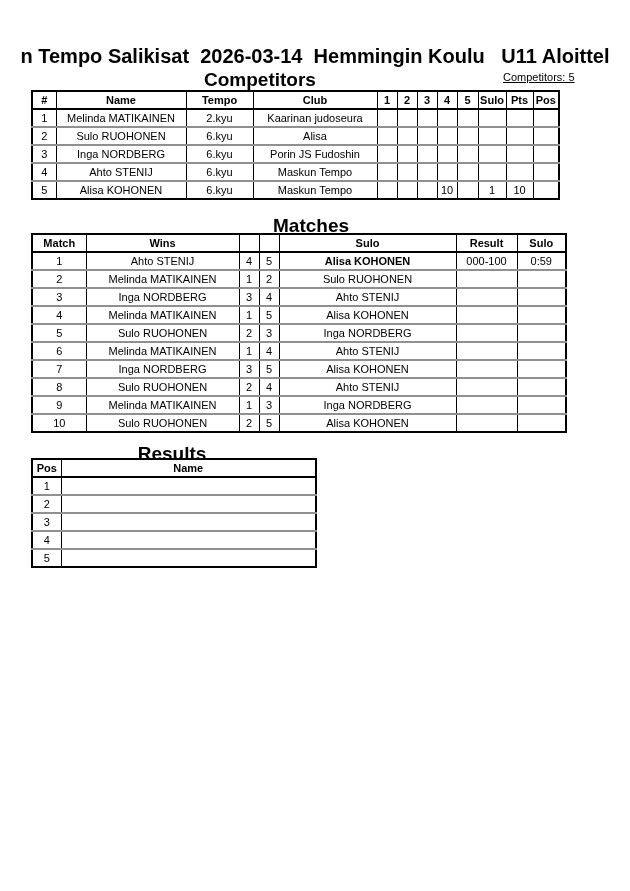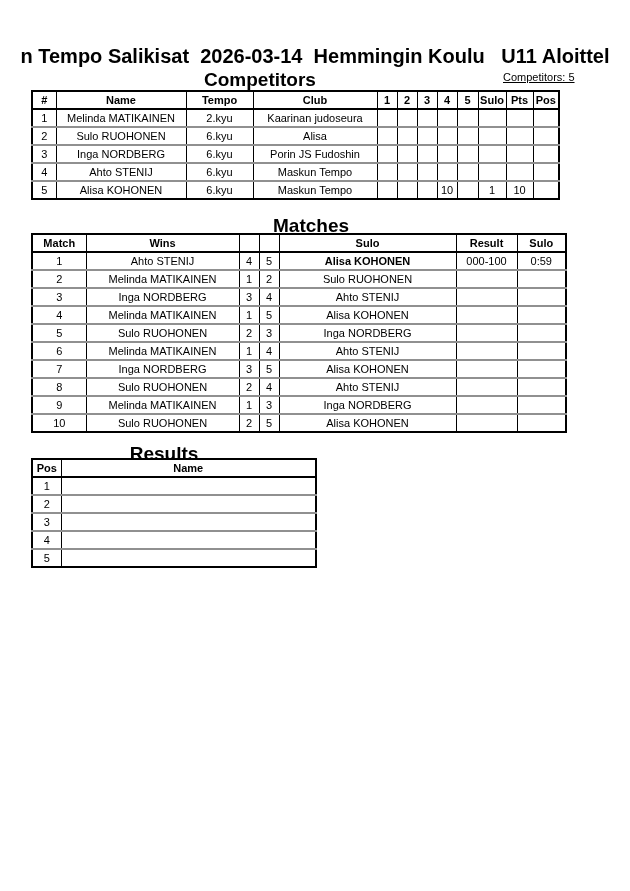--- a/index.html
+++ b/index.html
@@ -24,21 +24,21 @@
   }
   .section-heading {
     position: absolute;
     transform: translateX(-50%);
     font-size: 19px;
     font-weight: bold;
     white-space: nowrap;
   }
   .heading-competitors { top: 69px; left: 260px; }
   .heading-matches    { top: 215px; left: 311px; }
-  .heading-results    { top: 443px; left: 164px; }
+  .heading-results    { top: 443px; left: 172px; }
   .competitors-count {
     position: absolute;
     top: 71px;
     left: 503px;
     font-size: 11px;
     white-space: nowrap;
     text-decoration: underline;
   }
   table.tbl {
     position: absolute;

